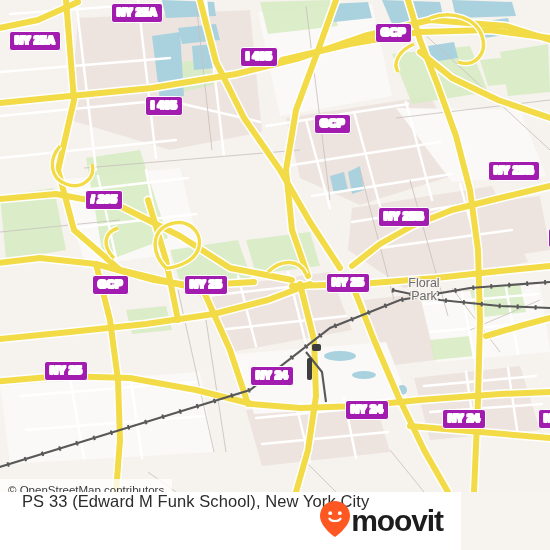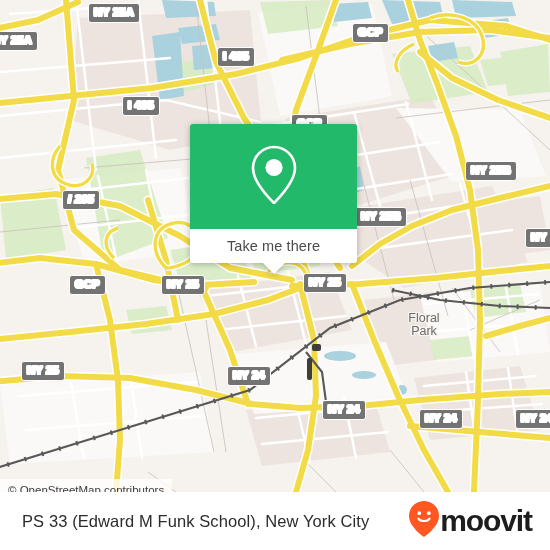--- a/index.html
+++ b/index.html
@@ -14,34 +14,35 @@
   
   #map-area {
     position: absolute; left: 0; top: 0; width: 550px; height: 492px;
     background: #f6f2ee; overflow: hidden;
   }
   #map-svg { position: absolute; left: 0; top: 0; }
 
   
   .shield {
     position: absolute;
-    background: #737373;
+    background: #a21caf;
     border: 1.5px solid #ffffff;
     border-radius: 3px;
     color: #ffffff;
     font-size: 11px;
     font-weight: bold;
     line-height: 1;
     padding: 3px 5px 4px 5px;
     white-space: nowrap;
     letter-spacing: .3px;
     text-shadow:
       -1.2px -1.2px 0 #fff,  1.2px -1.2px 0 #fff,
       -1.2px  1.2px 0 #fff,  1.2px  1.2px 0 #fff,
       -1.2px 0 0 #fff, 1.2px 0 0 #fff, 0 -1.2px 0 #fff, 0 1.2px 0 #fff;
+    margin-left: 23px;
   }
   .shield span { color: #ffffff; position: relative; }
 
   
   .place-label {
     position: absolute;
     color: #6b6b6b;
     font-size: 12.5px;
     font-weight: normal;
     line-height: 13px;
@@ -96,23 +97,23 @@
     background: rgba(255,255,255,.78);
     color: #3a3a3a;
     font-size: 11.5px;
     line-height: 14px;
     margin-top: 13px;
   }
 
   
   #footer {
     position: absolute; left: 0; top: 492px;
-    width: 550px; height: 58px;
+    width: 461px; height: 58px;
     background: #ffffff;
-    display: flex; align-items: center;
+    display: flex; align-items: flex-start;
   }
   #footer-title {
     margin-left: 22px;
     color: #2c2c2c;
     font-size: 16.5px;
     letter-spacing: .1px;
     white-space: nowrap;
   }
   #brand {
     position: absolute; right: 18px; top: 50%;
@@ -356,38 +357,24 @@
         <div class="shield" style="left: 161px; top: 275px;"><span>NY 25</span></div>
         <div class="shield" style="left: 303px; top: 273px;"><span>NY 25</span></div>
         <div class="shield" style="left: 21px; top: 361px;"><span>NY 25</span></div>
         <div class="shield" style="left: 227px; top: 366px;"><span>NY 24</span></div>
         <div class="shield" style="left: 322px; top: 400px;"><span>NY 24</span></div>
         <div class="shield" style="left: 419px; top: 409px;"><span>NY 24</span></div>
         <div class="shield" style="left: 515px; top: 409px;"><span>NY 24</span></div>
       </div>
 
     <div id="place-layer">
-        <div class="place-label" style="left: 384px; top: 277px; width: 80px; margin-top: 35px;">Floral
+        <div class="place-label" style="left: 384px; top: 277px; width: 80px;">Floral
 Park</div>
       </div>
 
-    <div id="callout">
-      <div id="callout-top">
-        <span>
-          <svg width="52" height="64" viewBox="0 0 52 64" aria-hidden="true">
-            <path d="M26 4 C14.4 4 5 13.4 5 25 C5 38 20 54 25.1 59.2 a1.3 1.3 0 0 0 1.8 0 C31.9 54 47 38 47 25 C47 13.4 37.6 4 26 4 Z" fill="none" stroke="#ffffff" stroke-width="2.6"></path>
-            <circle cx="26" cy="24.5" r="8.6" fill="#ffffff"></circle>
-          </svg>
-        </span>
-      </div>
-      <div id="callout-bottom">
-        <span id="callout-label">Take me there</span>
-        <span id="callout-pointer"></span>
-      </div>
-    </div>
 
     <div id="attribution">© OpenStreetMap contributors</div>
   </div>
 
   <div id="footer">
     <div id="footer-title">PS 33 (Edward M Funk School), New York City</div>
 
     <div id="brand">
       <span>
         <svg width="30" height="36" viewBox="0 0 30 36" aria-hidden="true">

